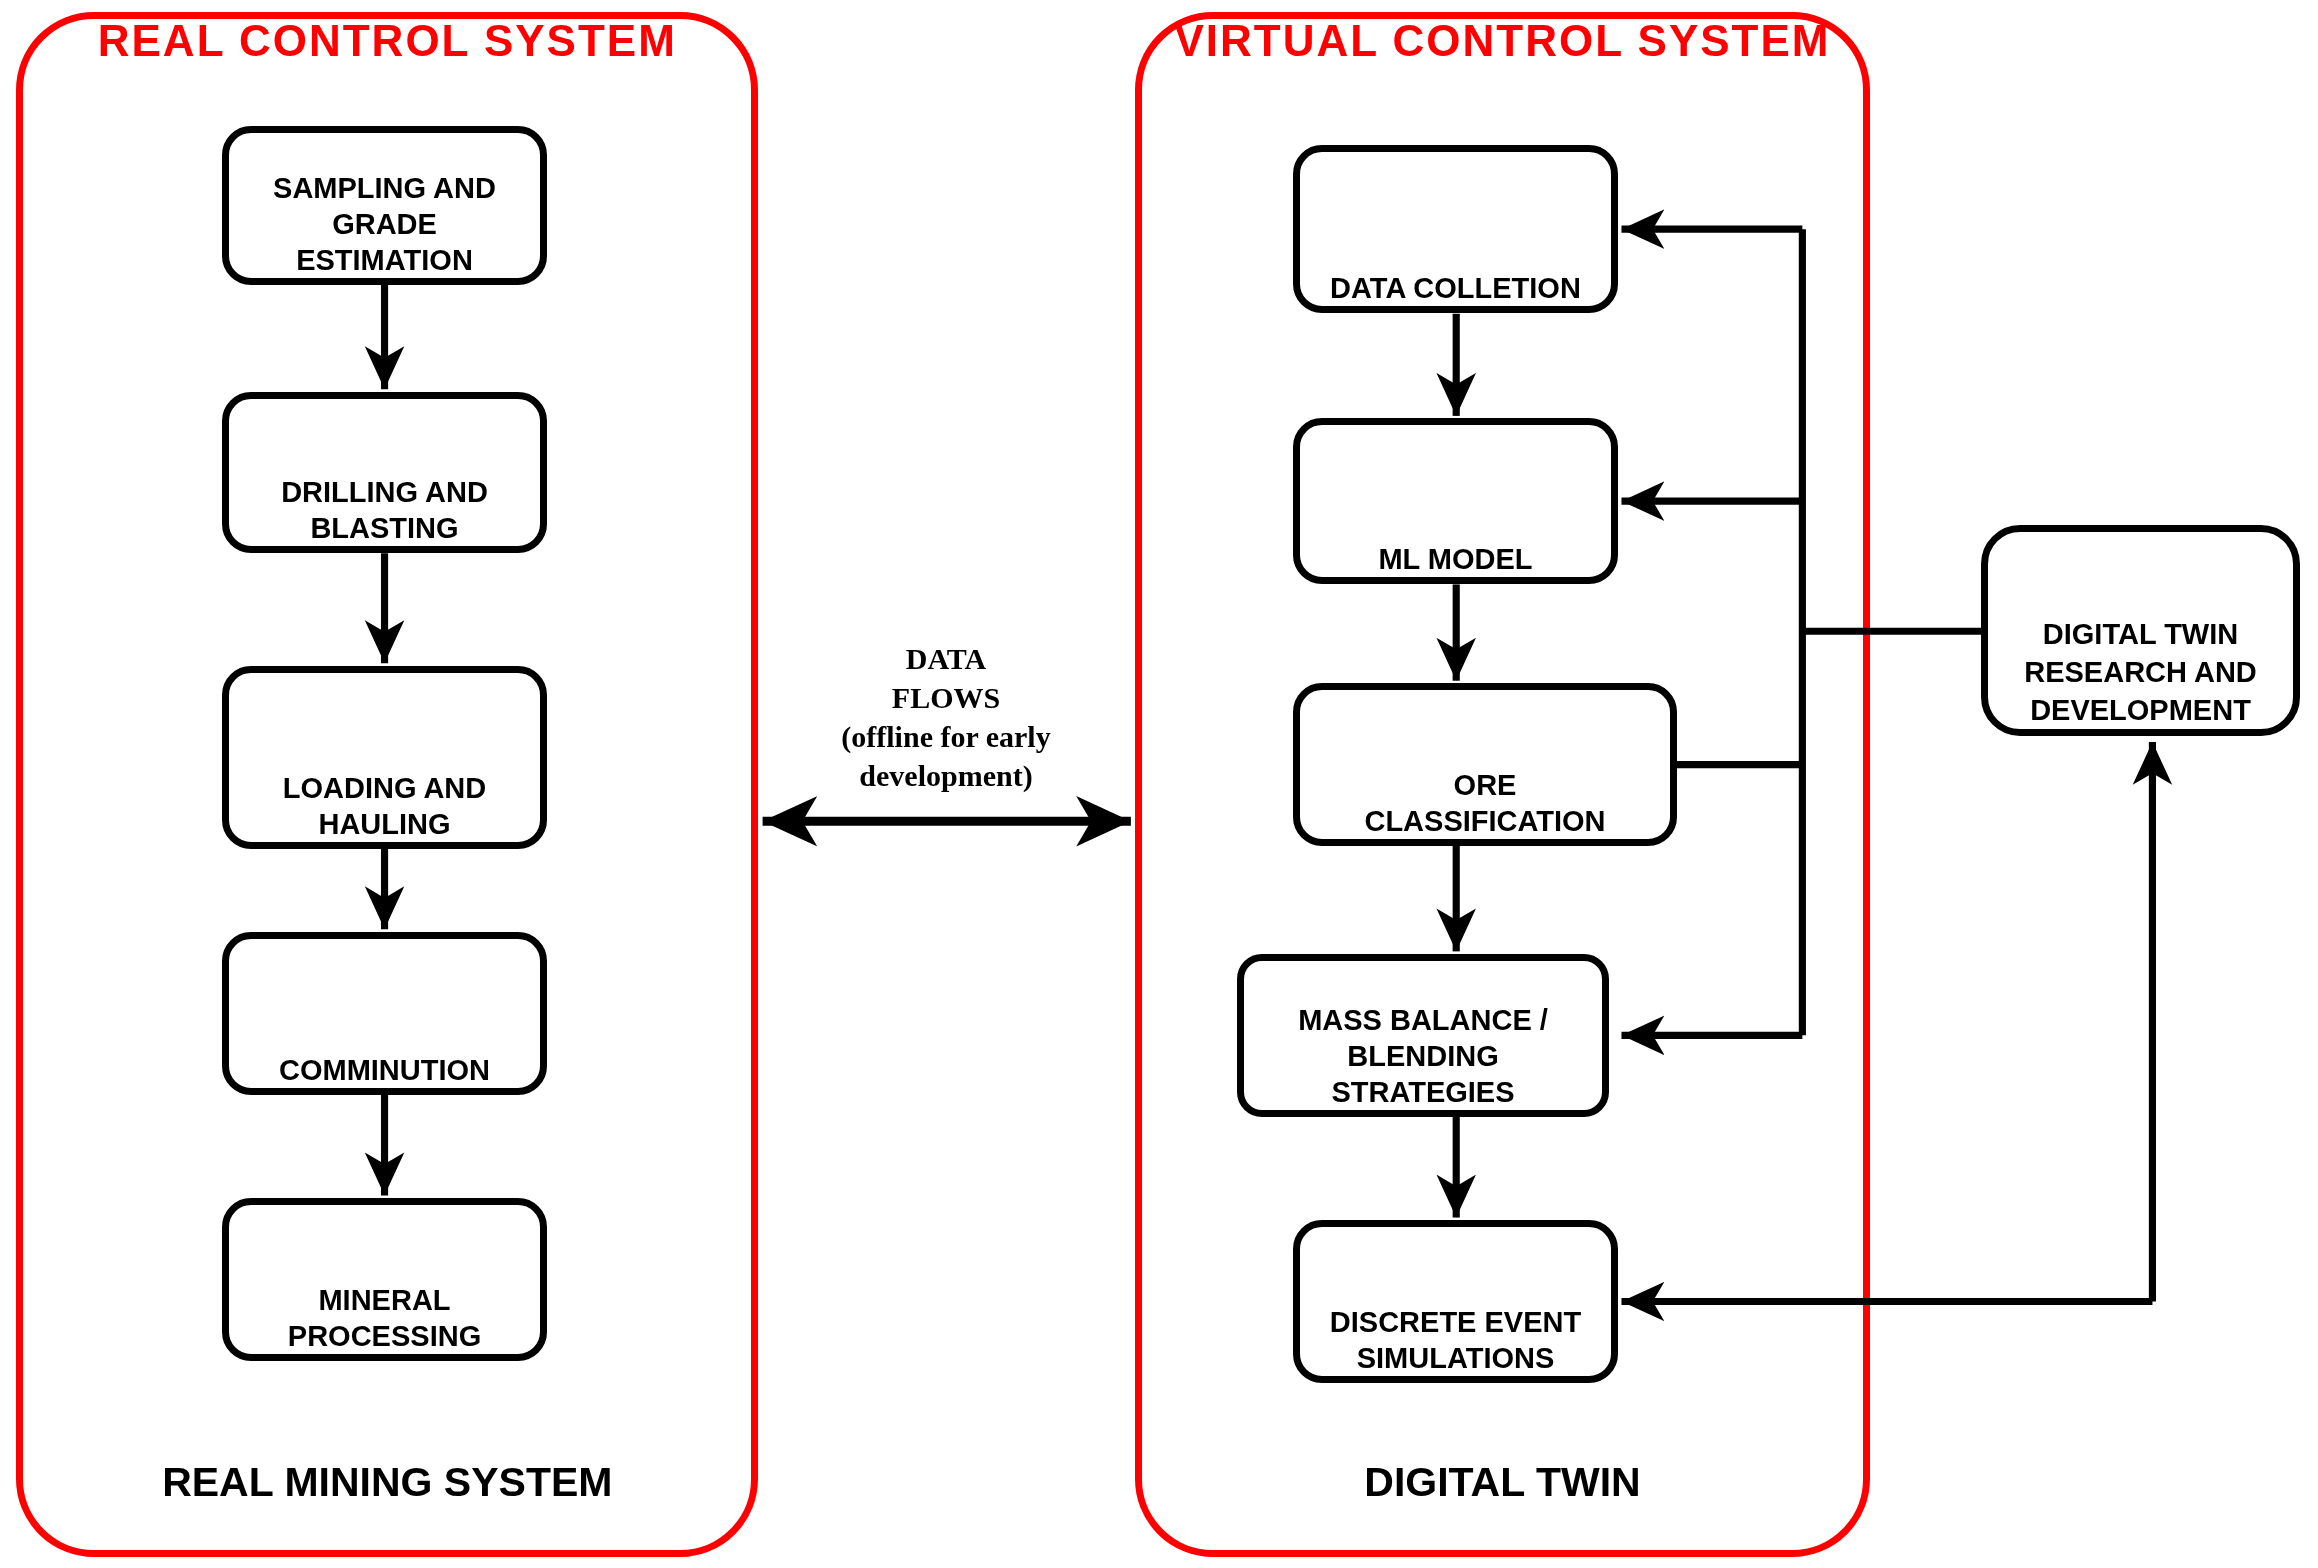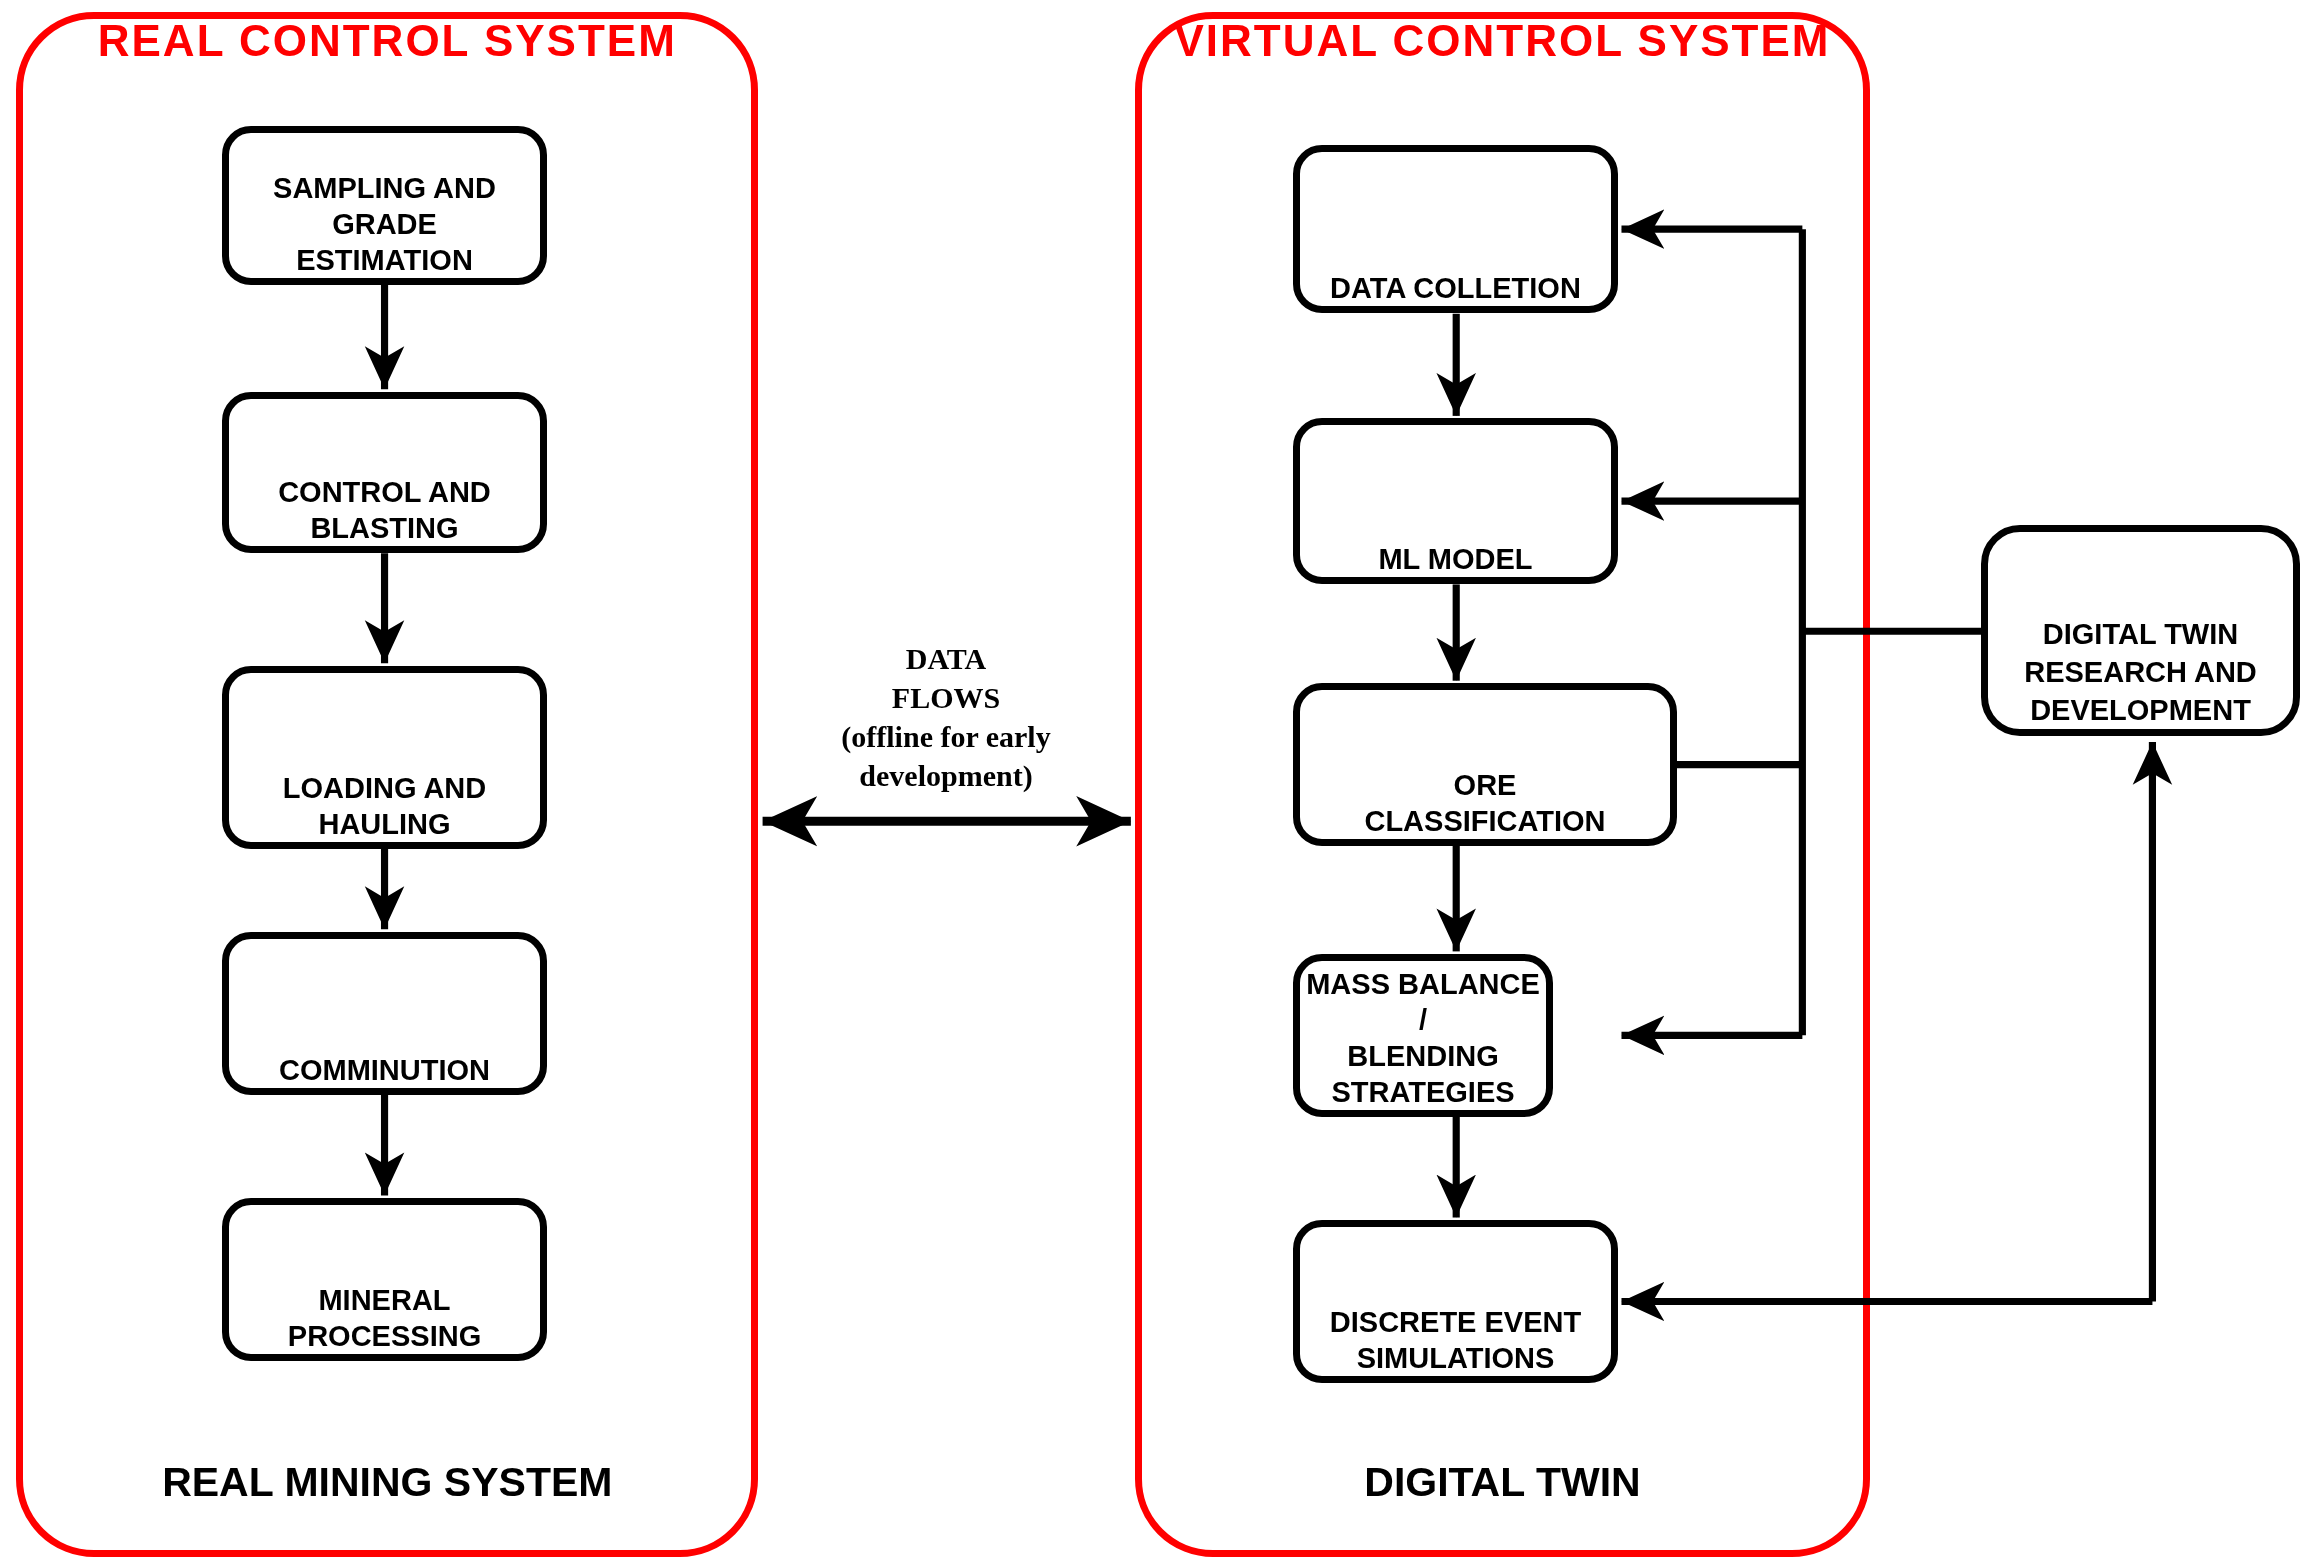--- a/index.html
+++ b/index.html
@@ -132,21 +132,21 @@
   <div class="rc" style="left:1135px; top:11.7px; width:735px; height:1545px;"></div>
   <div class="rc-title" style="left:1135px; top:15.6px; width:735px;">VIRTUAL CONTROL SYSTEM</div>
   <div class="rc-footer" style="left:1135px; top:1459px; width:735px;">DIGITAL TWIN</div>
 
   <div class="bx" style="left:222px; top:126px; width:325px; height:159px;">
     <span class="lbl">SAMPLING AND
 GRADE
 ESTIMATION</span>
   </div>
   <div class="bx" style="left:222px; top:392px; width:325px; height:161px;">
-    <span class="lbl">CONTROL AND
+    <span class="lbl">DRILLING AND
 BLASTING</span>
   </div>
   <div class="bx" style="left:222px; top:666px; width:325px; height:183px;">
     <span class="lbl">LOADING AND
 HAULING</span>
   </div>
   <div class="bx" style="left:222px; top:932px; width:325px; height:163px;">
     <span class="lbl">COMMINUTION</span>
   </div>
   <div class="bx" style="left:222px; top:1198px; width:325px; height:163px;">
@@ -162,21 +162,21 @@
   <div class="bx" style="left:1293px; top:418px; width:325px; height:166px;">
     <span class="lbl">ML MODEL</span>
   </div>
   <div class="bx" style="left:1293px; top:145px; width:325px; height:168px;">
     <span class="lbl">DATA COLLETION</span>
   </div>
   <div class="bx" style="left:1293px; top:683px; width:384px; height:163px;">
     <span class="lbl">ORE
 CLASSIFICATION</span>
   </div>
-  <div class="bx" style="left:1293px; top:954px; width:260px; height:163px;">
+  <div class="bx" style="left:1237px; top:954px; width:372px; height:163px;border-radius:25px;">
     <span class="lbl">MASS BALANCE /
 BLENDING
 STRATEGIES</span>
   </div>
   <div class="bx" style="left:1293px; top:1220px; width:325px; height:163px;">
     <span class="lbl">DISCRETE EVENT
 SIMULATIONS</span>
   </div>
 
   <div class="bx" style="left:1981px; top:525px; width:319px; height:211px; border-radius:39px;">

